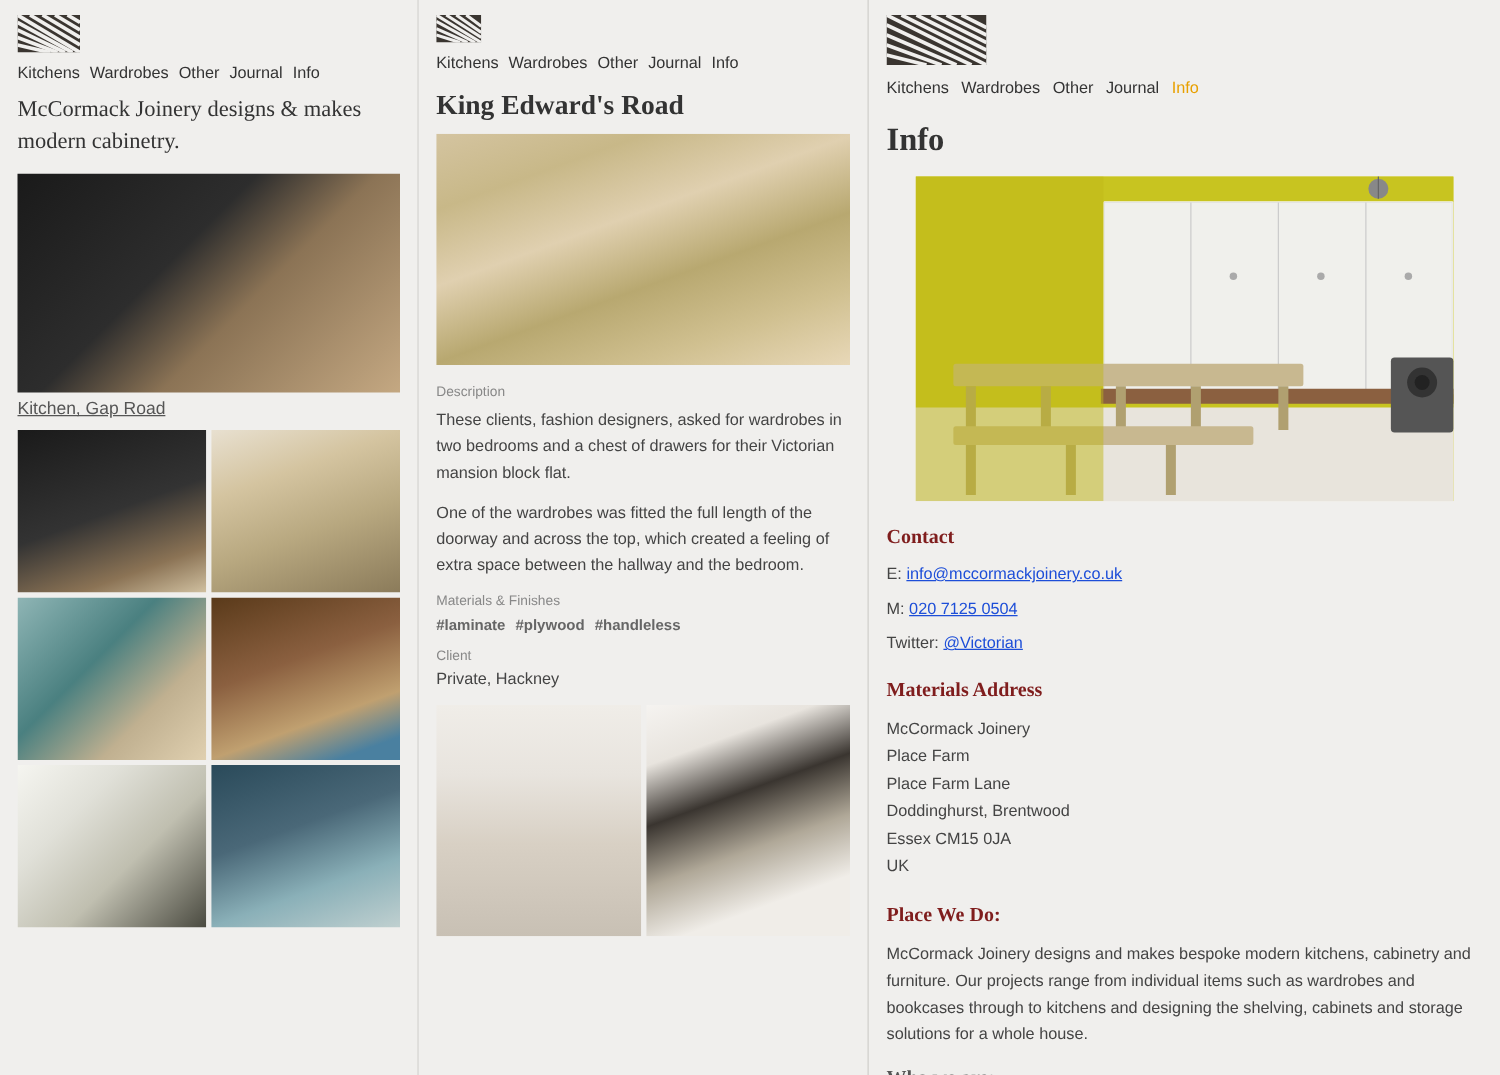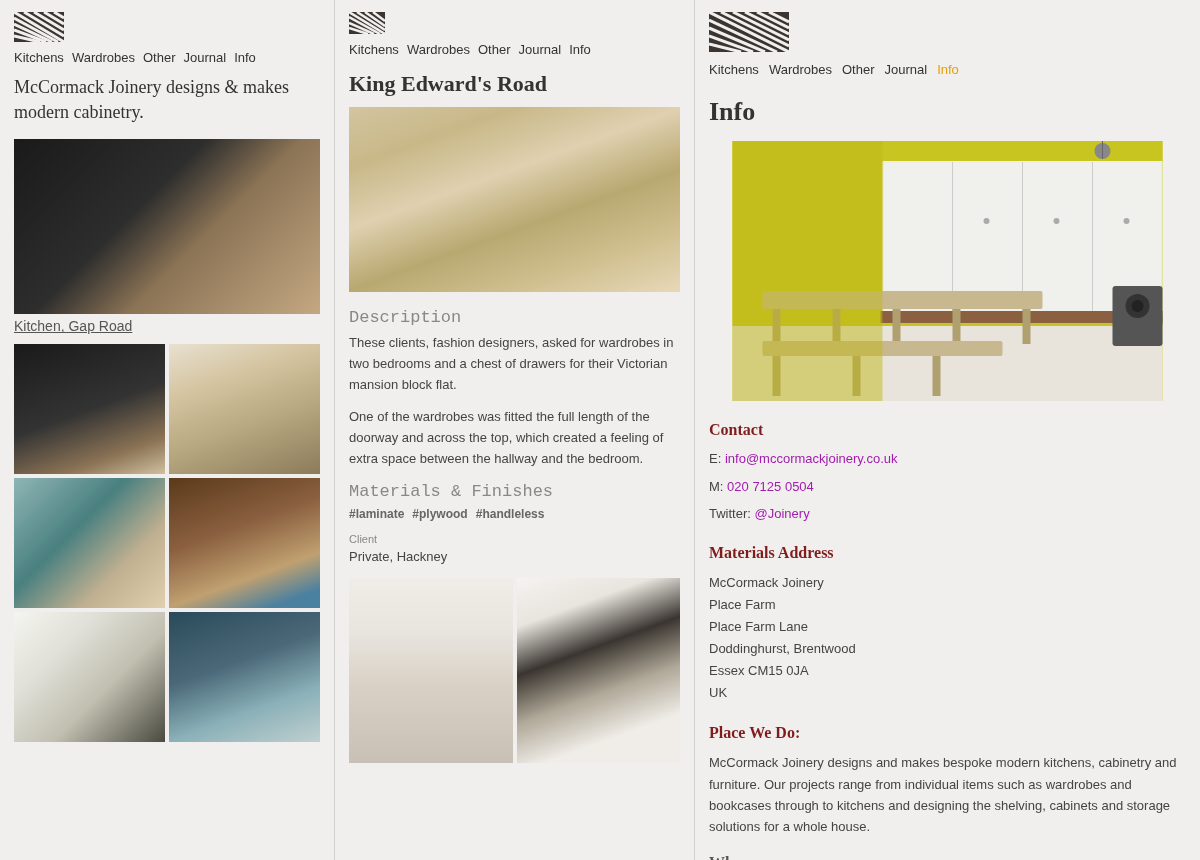--- a/index.html
+++ b/index.html
@@ -155,22 +155,22 @@
       overflow: hidden;
     }
 
     
     .plywood-img {
       background: linear-gradient(160deg, #d4c4a0 0%, #c8b888 20%, #e0d0b0 40%, #b8a870 60%, #d0c090 80%, #e8d8b8 100%);
     }
 
     
     .section-label {
-      font-family: Liberation Mono, monospace;
-      font-size: 17px;
+      font-family: Liberation Sans, sans-serif;
+      font-size: 11px;
       color: #888;
       margin-bottom: 6px;
     }
 
     .description-text {
       font-family: Arial, sans-serif;
       font-size: 13px;
       color: #444;
       line-height: 1.6;
       margin-bottom: 12px;
@@ -271,21 +271,22 @@
 
     .contact-line {
       font-family: Arial, sans-serif;
       font-size: 13px;
       color: #444;
       margin-bottom: 8px;
       line-height: 1.5;
     }
 
     .contact-line a {
-      color: #a21caf;
+      color: #1d4ed8;
+      text-decoration: underline;
       cursor: pointer;
     }
 
     .address-block {
       font-family: Arial, sans-serif;
       font-size: 13px;
       color: #444;
       line-height: 1.7;
       margin-bottom: 20px;
     }
@@ -504,21 +505,21 @@
       <a>info@mccormackjoinery.co.uk</a>
     </p>
     <p class="contact-line">
       <span>M:</span>
       <span> </span>
       <a>020 7125 0504</a>
     </p>
     <p class="contact-line">
       <span>Twitter:</span>
       <span> </span>
-      <a>@Joinery</a>
+      <a>@Victorian</a>
     </p>
   </div>
 
   <div>
     <h3 class="section-title">Materials Address</h3>
     <div class="address-block">
       <div>McCormack Joinery</div>
       <div>Place Farm</div>
       <div>Place Farm Lane</div>
       <div>Doddinghurst, Brentwood</div>

